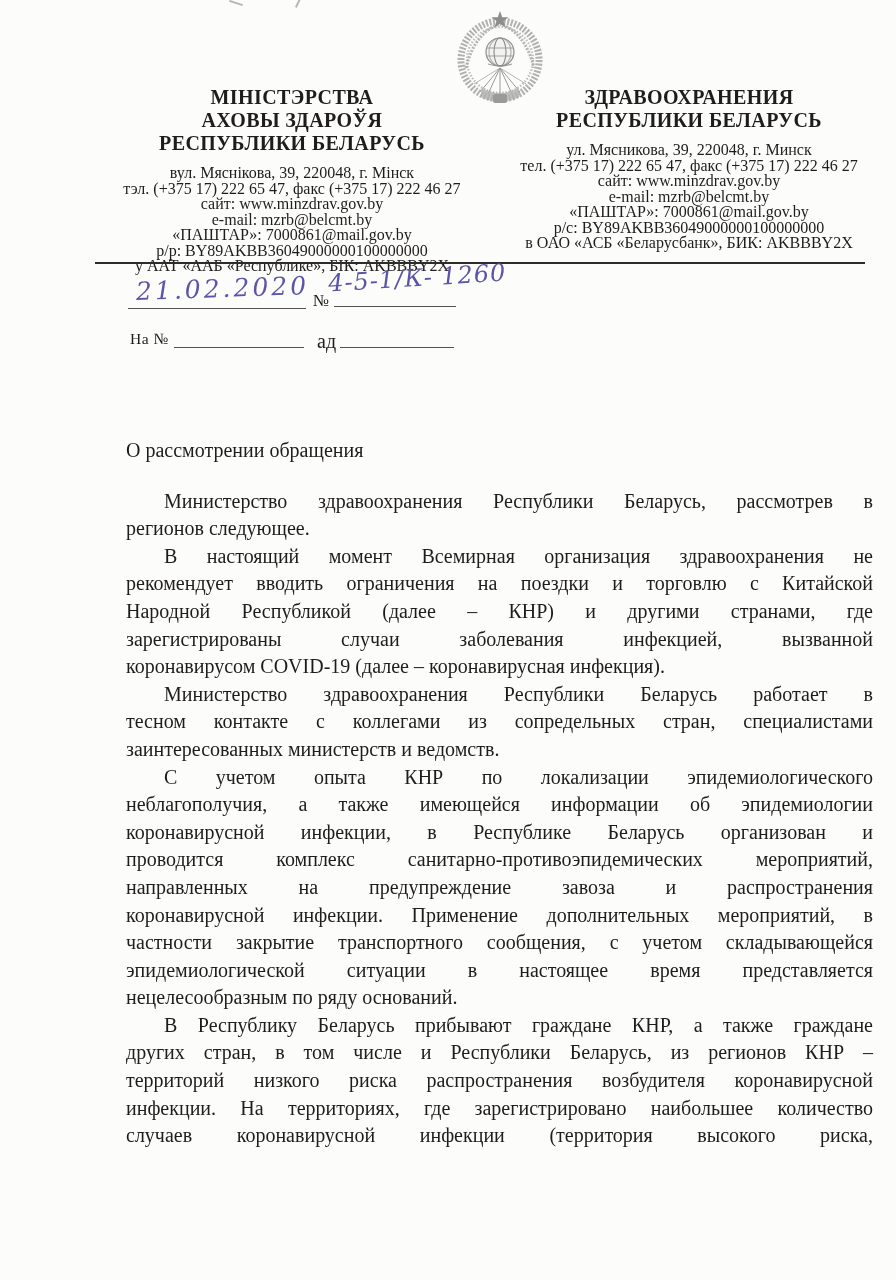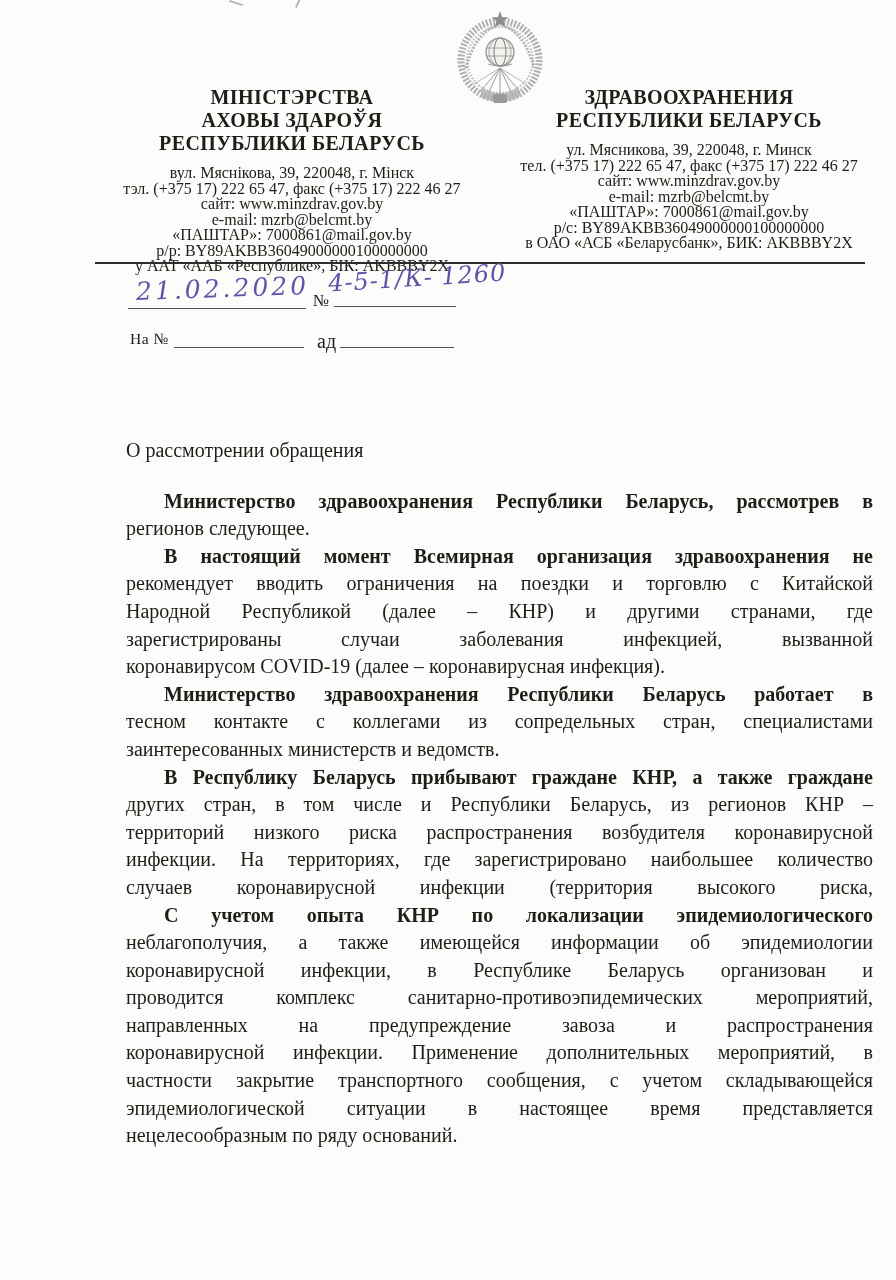--- a/index.html
+++ b/index.html
@@ -28,21 +28,21 @@
   .u4{left:340px;top:347px;width:114px;}
   .no-sign{position:absolute;left:313px;top:291px;font-size:17px;}
   .na-no{position:absolute;left:130px;top:330px;font-size:15.5px;letter-spacing:.5px;}
   .ad-label{position:absolute;left:317px;top:330px;font-size:20px;}
   
   .doc-body{position:absolute;left:126px;top:437px;width:747px;font-size:20px;line-height:27.6px;}
   .subject{margin:0 0 23px 0;}
   .para{margin:0;padding:0;}
   .jline{display:block;text-align:justify;text-align-last:justify;}
   .jlast{display:block;text-align:justify;text-align-last:left;}
-  .pfirst{text-indent:38px;font-weight:bold;}
+  .pfirst{text-indent:38px;}
   
   .artifact{position:absolute;background:transparent;border-top:2px solid #b9b7b4;}
   .a1{left:229px;top:2px;width:14px;transform:rotate(18deg);}
   .a2{left:293px;top:2px;width:10px;transform:rotate(-65deg);}
 </style>
 </head>
 <body>
 
 <div class="page">
 
@@ -135,33 +135,33 @@
       <span class="jlast">коронавирусом COVID-19 (далее – коронавирусная инфекция).</span>
     </p>
 
     <p class="para">
       <span class="jline pfirst">Министерство здравоохранения Республики Беларусь работает в</span>
       <span class="jline">тесном контакте с коллегами из сопредельных стран, специалистами</span>
       <span class="jlast">заинтересованных министерств и ведомств.</span>
     </p>
 
     <p class="para">
-      <span class="jline pfirst">В Республику Беларусь прибывают граждане КНР, а также граждане</span>
-      <span class="jline">других стран, в том числе и Республики Беларусь, из регионов КНР –</span>
-      <span class="jline">территорий низкого риска распространения возбудителя коронавирусной</span>
-      <span class="jline">инфекции. На территориях, где зарегистрировано наибольшее количество</span>
-      <span class="jline">случаев коронавирусной инфекции (территория высокого риска,</span>
-    </p>
-
-    <p class="para">
       <span class="jline pfirst">С учетом опыта КНР по локализации эпидемиологического</span>
       <span class="jline">неблагополучия, а также имеющейся информации об эпидемиологии</span>
       <span class="jline">коронавирусной инфекции, в Республике Беларусь организован и</span>
       <span class="jline">проводится комплекс санитарно-противоэпидемических мероприятий,</span>
       <span class="jline">направленных на предупреждение завоза и распространения</span>
       <span class="jline">коронавирусной инфекции. Применение дополнительных мероприятий, в</span>
       <span class="jline">частности закрытие транспортного сообщения, с учетом складывающейся</span>
       <span class="jline">эпидемиологической ситуации в настоящее время представляется</span>
       <span class="jlast">нецелесообразным по ряду оснований.</span>
     </p>
+
+    <p class="para">
+      <span class="jline pfirst">В Республику Беларусь прибывают граждане КНР, а также граждане</span>
+      <span class="jline">других стран, в том числе и Республики Беларусь, из регионов КНР –</span>
+      <span class="jline">территорий низкого риска распространения возбудителя коронавирусной</span>
+      <span class="jline">инфекции. На территориях, где зарегистрировано наибольшее количество</span>
+      <span class="jline">случаев коронавирусной инфекции (территория высокого риска,</span>
+    </p>
   </div>
 
 </div>
 
 </body></html>

